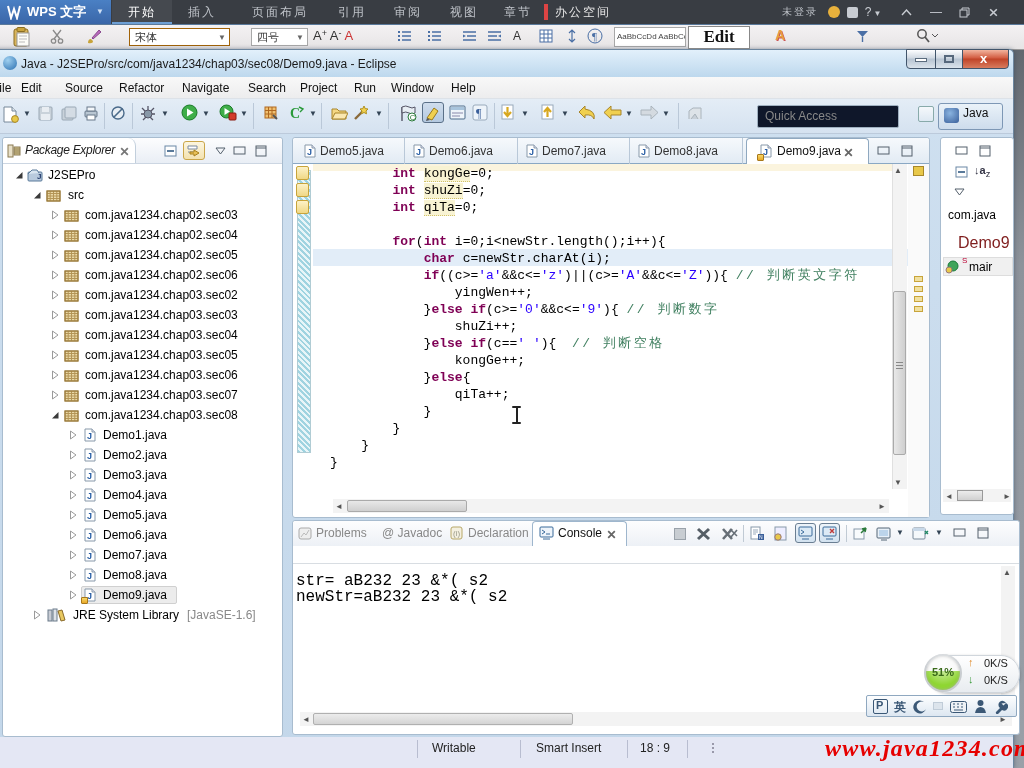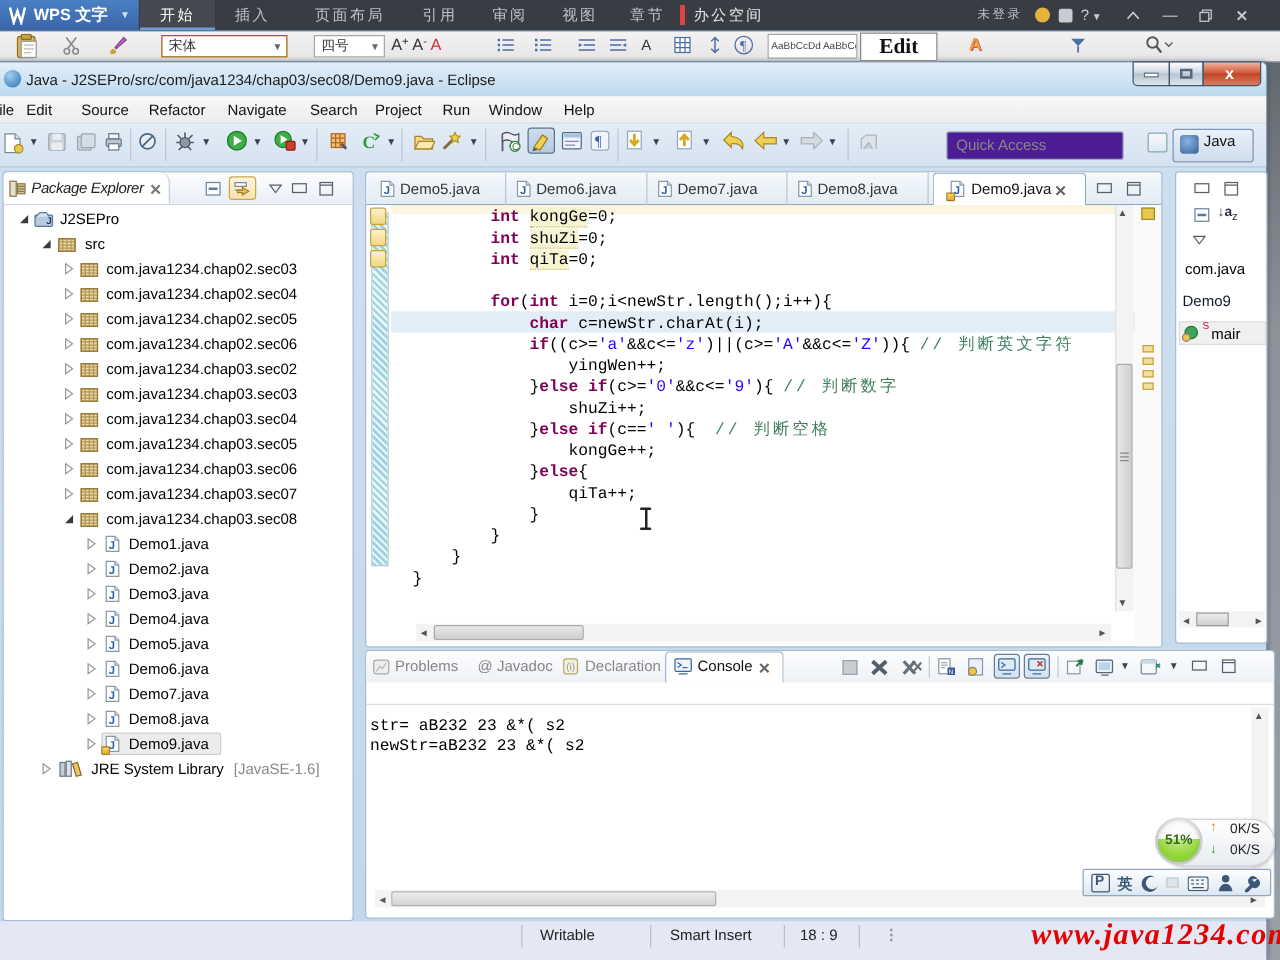--- a/index.html
+++ b/index.html
@@ -250,21 +250,21 @@
   <svg style="position:absolute;left:640px;top:6px" width="19" height="15" viewBox="0 0 19 15">
       <path d="M11 1 L18 7.5 L11 14 V10 H1 V5 H11 Z" fill="#d4dae0" stroke="#aab4bc"></path>
     </svg>
   <span style="position:absolute;left:662px;top:10px;font-size:8px;color:#345;">▼</span>
   <div style="position:absolute;left:678px;top:4px;width:1px;height:26px;background:#bac8d8;"></div>
   <svg style="position:absolute;left:688px;top:8px" width="15" height="13" viewBox="0 0 15 13">
       <path d="M1 12 V4 l4 -3 8 0 v11" fill="#dde3e8" stroke="#aab4bc"></path>
       <path d="M3 12 l4 -5 3 5" fill="#c8d0d8" stroke="#aab4bc"></path>
     </svg>
 </div>
-<div class="abs" style="left:757px;top:105px;width:142px;height:23px;background:#4c1d95;border:1px solid #9fb0c0;border-radius:2px;font-size:12px;color:#888;line-height:21px;padding-left:7px;">Quick Access</div>
+<div class="abs" style="left:757px;top:105px;width:142px;height:23px;background:#0f172a;border:1px solid #9fb0c0;border-radius:2px;font-size:12px;color:#888;line-height:21px;padding-left:7px;">Quick Access</div>
 <div class="abs" style="left:918px;top:106px;width:16px;height:16px;background:linear-gradient(#f5f8fb,#dde8f2);border:1px solid #8aa;border-radius:2px;"></div>
 <div class="abs" style="left:938px;top:103px;width:65px;height:27px;background:linear-gradient(#eaf2f9,#cddcec);border:1px solid #7d97b5;border-radius:3px;"></div>
 <div class="abs" style="left:944px;top:108px;width:15px;height:15px;background:radial-gradient(circle at 40% 35%,#8ab4e0,#3a5f9a);border-radius:3px;"></div>
 <div class="abs" style="left:963px;top:106px;font-size:12px;color:#111;text-align:center;">Java</div>
 
 <div class="abs" style="left:2px;top:137px;width:281px;height:600px;background:#fff;border:1px solid #a8bccf;border-radius:3px;"></div>
 <div class="abs" style="left:3px;top:138px;width:279px;height:26px;background:linear-gradient(#fdfdfe,#e9eef5);border-bottom:1px solid #ccd6e2;border-radius:3px 3px 0 0;"></div>
 <div class="abs" style="left:3px;top:138px;width:133px;height:25px;background:#fff;border-right:1px solid #c2cfdc;border-radius:3px 8px 0 0;"></div>
 <div class="abs" id="pkghdr" style="left:3px;top:138px;width:279px;height:32px;font-style:italic;">
   <svg style="position:absolute;left:4px;top:6px;" width="14" height="14" viewBox="0 0 14 14">
@@ -615,21 +615,21 @@
     </svg>
   <svg style="position:absolute;left:13px;top:26px" width="16" height="16" viewBox="0 0 16 16">
       <rect x="2" y="3" width="11" height="10" fill="#fefefe" stroke="#6a87a5"></rect>
       <rect x="4" y="7" width="7" height="2" fill="#5a7a9a"></rect>
     </svg>
   <span style="position:absolute;left:33px;top:26px;font-size:11px;color:#334;">↓<b>a</b><sub>z</sub></span>
   <svg style="position:absolute;left:13px;top:50px" width="11" height="8" viewBox="0 0 11 8">
       <path d="M1 1 H10 L5.5 7 Z" fill="none" stroke="#55606c"></path>
     </svg>
   <span style="position:absolute;left:7px;top:70px;font-size:12px;color:#000;">com.java</span>
-  <span style="position:absolute;left:5px;top:96px;font-size:12px;color:#0f172a;">Demo9</span>
+  <span style="position:absolute;left:17px;top:96px;font-size:16px;color:#7f1d1d;">Demo9</span>
   <div style="position:absolute;left:2px;top:119px;width:70px;height:19px;background:#f0f0f0;border:1px solid #ddd;"></div>
   <svg style="position:absolute;left:4px;top:121px" width="15" height="15" viewBox="0 0 15 15">
       <circle cx="8" cy="7" r="5" fill="#3fa45a" stroke="#1a7a3a"></circle>
       <circle cx="4" cy="11" r="3" fill="#e8c94a" stroke="#977"></circle>
     </svg>
   <span style="position:absolute;left:21px;top:118px;font-size:8px;color:#b03;">S</span>
   <span style="position:absolute;left:28px;top:122px;font-size:12px;color:#000;">mair</span>
   <div style="position:absolute;left:2px;top:351px;width:68px;height:13px;background:#f3f3f3;"></div>
   <span style="position:absolute;left:4px;top:354px;color:#555;font-size:8px;">◄</span>
   <div style="position:absolute;left:16px;top:352px;width:26px;height:11px;background:linear-gradient(#ececec,#d0d0d0);border:1px solid #999;"></div>
@@ -712,21 +712,21 @@
   <svg style="position:absolute;left:660px;top:6px" width="13" height="11" viewBox="0 0 13 11">
       <rect x="1" y="2" width="11" height="7" fill="none" stroke="#55606c"></rect>
     </svg>
   <svg style="position:absolute;left:684px;top:6px" width="12" height="12" viewBox="0 0 12 12">
       <rect x="1" y="1" width="10" height="10" fill="none" stroke="#55606c"></rect>
       <path d="M1 3 h10" stroke="#55606c"></path>
     </svg>
 </div>
 <div class="abs" id="concontent" style="left:293px;top:546px;width:726px;height:188px;overflow:hidden;">
   <div style="position:absolute;left:0;top:17px;width:726px;height:1px;background:#d8dde2;"></div>
-  <div style="position:absolute;left:3px;top:27px;font-family:'Liberation Mono',monospace;font-size:13px;line-height:16px;color:#000;white-space:pre;">str= aB232 23 &amp;*( s2
+  <div style="position:absolute;left:3px;top:27px;font-family:'Liberation Mono',monospace;font-size:16px;line-height:16px;color:#000;white-space:pre;">str= aB232 23 &amp;*( s2
 newStr=aB232 23 &amp;*( s2</div>
   <div style="position:absolute;left:708px;top:20px;width:14px;height:146px;background:#f3f3f3;"></div>
   <div style="position:absolute;left:710px;top:22px;color:#555;font-size:8px;">▲</div>
   <div style="position:absolute;left:7px;top:166px;width:712px;height:14px;background:#f3f3f3;"></div>
   <div style="position:absolute;left:9px;top:169px;color:#555;font-size:8px;">◄</div>
   <div style="position:absolute;left:20px;top:167px;width:260px;height:12px;background:linear-gradient(#ececec,#d4d4d4);border:1px solid #b0b0b0;border-radius:2px;"></div>
   <div style="position:absolute;left:706px;top:169px;color:#555;font-size:8px;">►</div>
 </div>
 
 <div class="abs" style="left:-8px;top:737px;width:1021px;height:31px;background:#e4e7f4;"></div>

